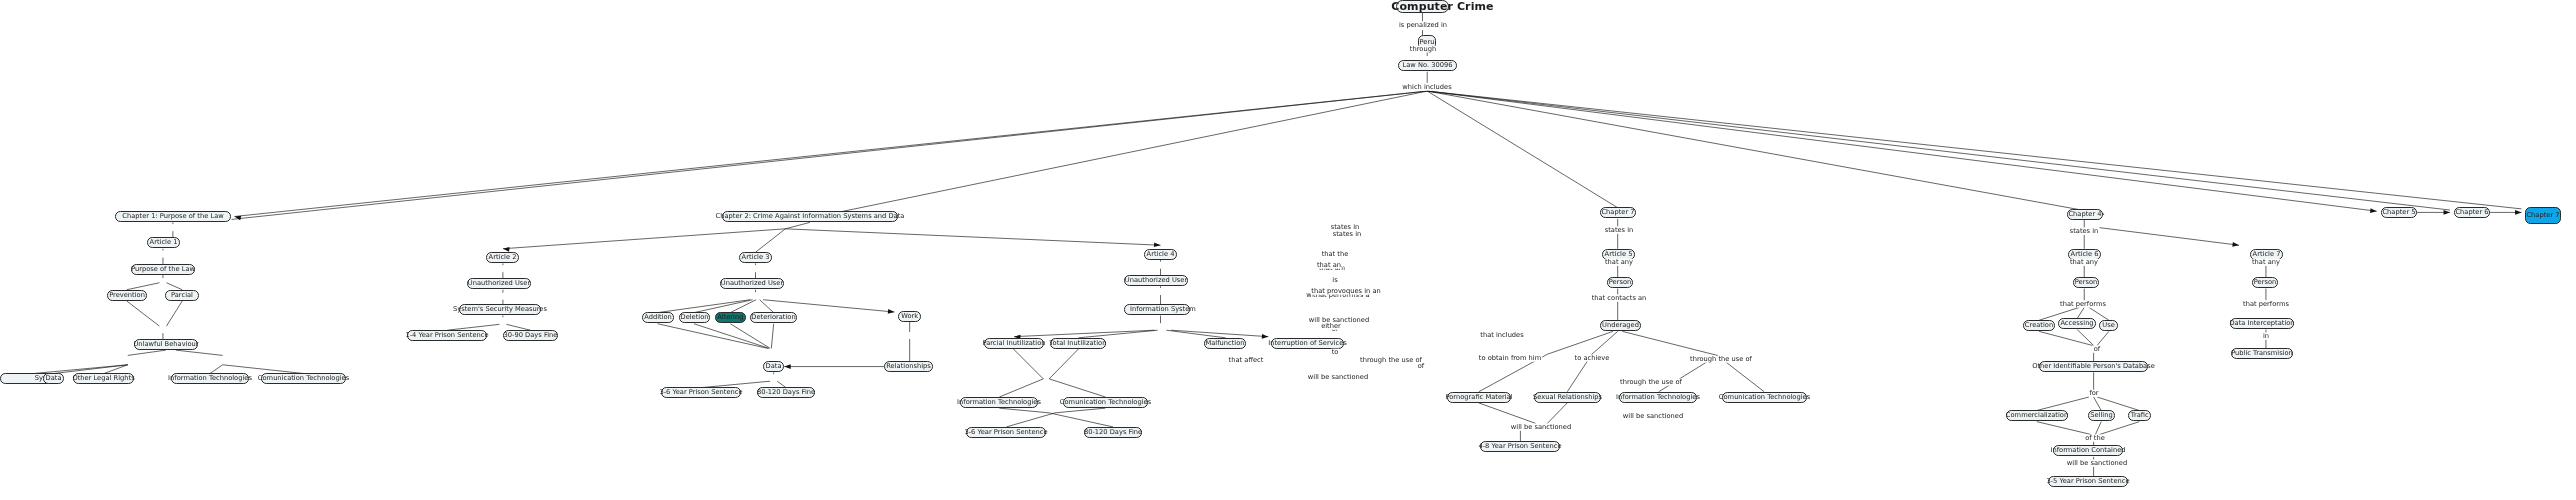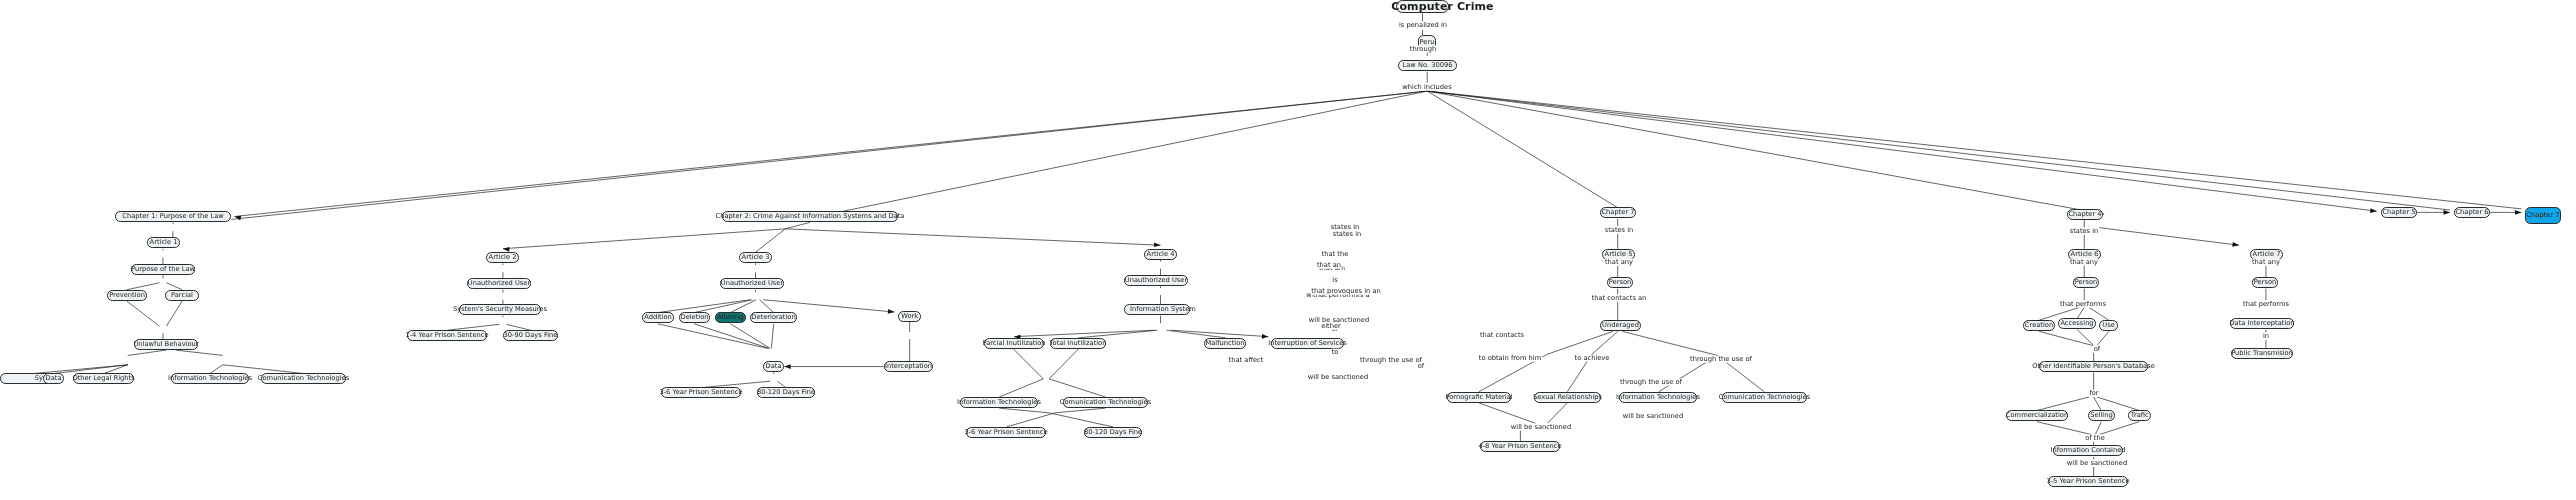--- a/index.html
+++ b/index.html
@@ -201,21 +201,21 @@
     <div class="node" style="left: 407px; top: 330px; width: 80px; height: 11px; background: rgb(238, 243, 245); border-color: rgb(43, 43, 43); color: rgb(28, 28, 28);">1-4 Year Prison Sentence</div>
     <div class="node" style="left: 503px; top: 330px; width: 55px; height: 11px; background: rgb(238, 243, 245); border-color: rgb(43, 43, 43); color: rgb(28, 28, 28);">30-90 Days Fine</div>
     <div class="node" style="left: 739px; top: 252px; width: 33px; height: 11px; background: rgb(238, 243, 245); border-color: rgb(43, 43, 43); color: rgb(28, 28, 28);">Article 3</div>
     <div class="node" style="left: 720px; top: 278px; width: 64px; height: 11px; background: rgb(238, 243, 245); border-color: rgb(43, 43, 43); color: rgb(28, 28, 28);">Unauthorized User</div>
     <div class="node" style="left: 642px; top: 312px; width: 32px; height: 11px; background: rgb(238, 243, 245); border-color: rgb(43, 43, 43); color: rgb(28, 28, 28);">Addition</div>
     <div class="node" style="left: 679px; top: 312px; width: 31px; height: 11px; background: rgb(238, 243, 245); border-color: rgb(43, 43, 43); color: rgb(28, 28, 28);">Deletion</div>
     <div class="node" style="left: 715px; top: 312px; width: 30.5px; height: 11px; background: #0f766e; border-color: rgb(43, 43, 43); color: rgb(28, 28, 28);">Altering</div>
     <div class="node" style="left: 750px; top: 312px; width: 47px; height: 11px; background: rgb(238, 243, 245); border-color: rgb(43, 43, 43); color: rgb(28, 28, 28);">Deterioration</div>
     <div class="node" style="left: 898px; top: 311px; width: 23.4px; height: 11px; background: rgb(238, 243, 245); border-color: rgb(43, 43, 43); color: rgb(28, 28, 28);">Work</div>
     <div class="node" style="left: 763px; top: 361px; width: 21px; height: 11px; background: rgb(238, 243, 245); border-color: rgb(43, 43, 43); color: rgb(28, 28, 28);">Data</div>
-    <div class="node" style="left: 884px; top: 361px; width: 49px; height: 11px; background: rgb(238, 243, 245); border-color: rgb(43, 43, 43); color: rgb(28, 28, 28);">Interceptation</div>
+    <div class="node" style="left: 884px; top: 361px; width: 49px; height: 11px; background: rgb(238, 243, 245); border-color: rgb(43, 43, 43); color: rgb(28, 28, 28);">Relationships</div>
     <div class="node" style="left: 661px; top: 387px; width: 80px; height: 11px; background: rgb(238, 243, 245); border-color: rgb(43, 43, 43); color: rgb(28, 28, 28);">3-6 Year Prison Sentence</div>
     <div class="node" style="left: 757px; top: 387px; width: 58px; height: 11px; background: rgb(238, 243, 245); border-color: rgb(43, 43, 43); color: rgb(28, 28, 28);">80-120 Days Fine</div>
     <div class="node" style="left: 1144px; top: 249px; width: 33px; height: 11px; background: rgb(238, 243, 245); border-color: rgb(43, 43, 43); color: rgb(28, 28, 28);">Article 4</div>
     <div class="node" style="left: 1124px; top: 275px; width: 64px; height: 11px; background: rgb(238, 243, 245); border-color: rgb(43, 43, 43); color: rgb(28, 28, 28);">Unauthorized User</div>
     <div class="node" style="left: 1124px; top: 304px; width: 66px; height: 11px; background: rgb(238, 243, 245); border-color: rgb(43, 43, 43); color: rgb(28, 28, 28); padding-left: 16px;">Information System</div>
     <div class="node" style="left: 984px; top: 338px; width: 60px; height: 11px; background: rgb(238, 243, 245); border-color: rgb(43, 43, 43); color: rgb(28, 28, 28);">Parcial Inutilization</div>
     <div class="node" style="left: 1050px; top: 338px; width: 56px; height: 11px; background: rgb(238, 243, 245); border-color: rgb(43, 43, 43); color: rgb(28, 28, 28);">Total Inutilization</div>
     <div class="node" style="left: 1204px; top: 338px; width: 42px; height: 11px; background: rgb(238, 243, 245); border-color: rgb(43, 43, 43); color: rgb(28, 28, 28);">Malfunction</div>
     <div class="node" style="left: 1271px; top: 338px; width: 73px; height: 11px; background: rgb(238, 243, 245); border-color: rgb(43, 43, 43); color: rgb(28, 28, 28);">Interruption of Services</div>
     <div class="node" style="left: 960px; top: 397px; width: 78px; height: 11px; background: rgb(238, 243, 245); border-color: rgb(43, 43, 43); color: rgb(28, 28, 28);">Information Technologies</div>
@@ -259,21 +259,21 @@
     <div class="elabel" style="left: 1335px; top: 329px;">of</div>
     <div class="elabel" style="left: 1246px; top: 360px;">that affect</div>
     <div class="elabel" style="left: 1391px; top: 360px;">through the use of</div>
     <div class="elabel" style="left: 1347px; top: 234px;">states in</div>
     <div class="elabel" style="left: 1333px; top: 268px;">that an</div>
     <div class="elabel" style="left: 1338px; top: 295px;">which vulnerates a</div>
     <div class="elabel" style="left: 1339px; top: 320px;">will be sanctioned</div>
     <div class="elabel" style="left: 1331px; top: 268px;">that an</div>
     <div class="elabel" style="left: 1336px; top: 295px;">that performs</div>
     <div class="elabel" style="left: 1335px; top: 352px;">to</div>
-    <div class="elabel" style="left: 1502px; top: 335px;">that contacts</div>
+    <div class="elabel" style="left: 1502px; top: 335px;">that includes</div>
     <div class="elabel" style="left: 1421px; top: 366px;">of</div>
     <div class="elabel" style="left: 1338px; top: 377px;">will be sanctioned</div>
     <div class="elabel" style="left: 1329px; top: 265px;">that an</div>
     <div class="elabel" style="left: 1346px; top: 291px;">that provoques in an</div>
     <div class="elabel" style="left: 1331px; top: 326px;">either</div>
     <div class="elabel" style="left: 1651px; top: 382px;">through the use of</div>
     <div class="elabel" style="left: 1653px; top: 416px;">will be sanctioned</div>
     <div class="elabel" style="left: 1619px; top: 230px;">states in</div>
     <div class="elabel" style="left: 1619px; top: 262px;">that any</div>
     <div class="elabel" style="left: 1619px; top: 298px;">that contacts an</div>

